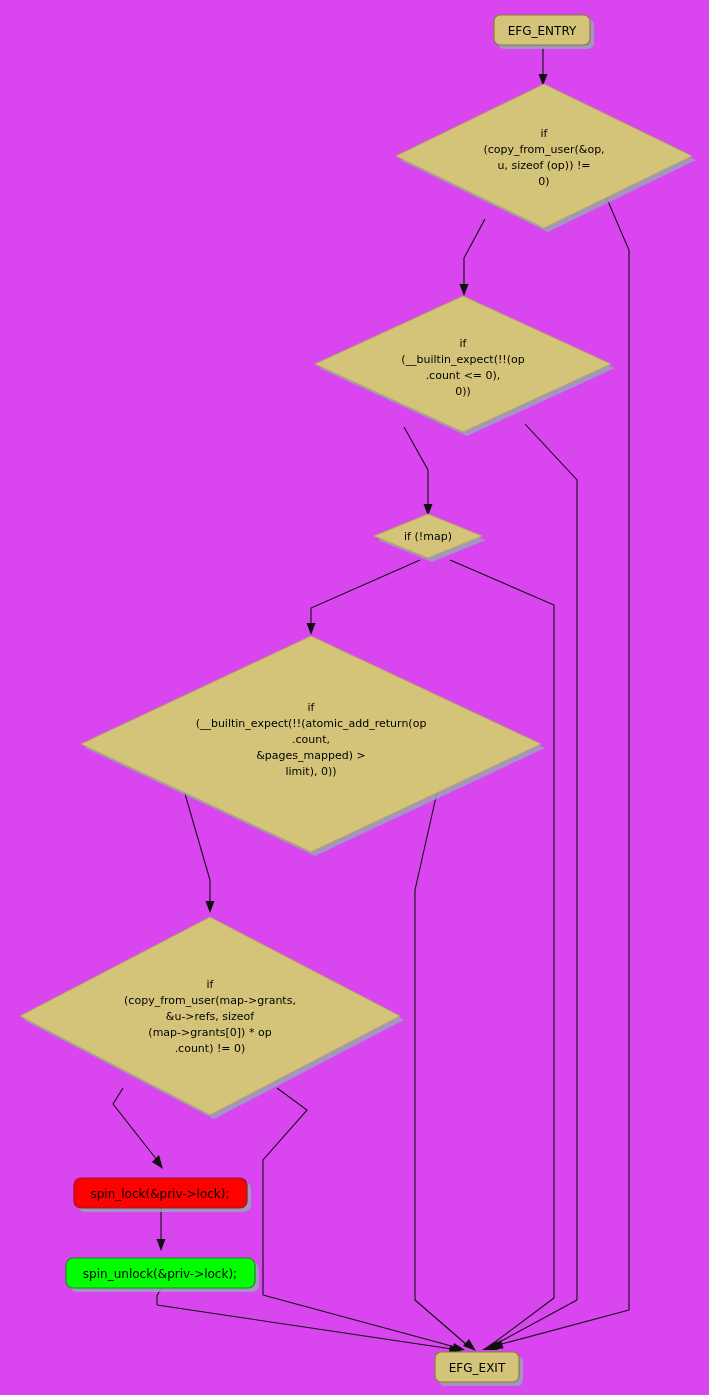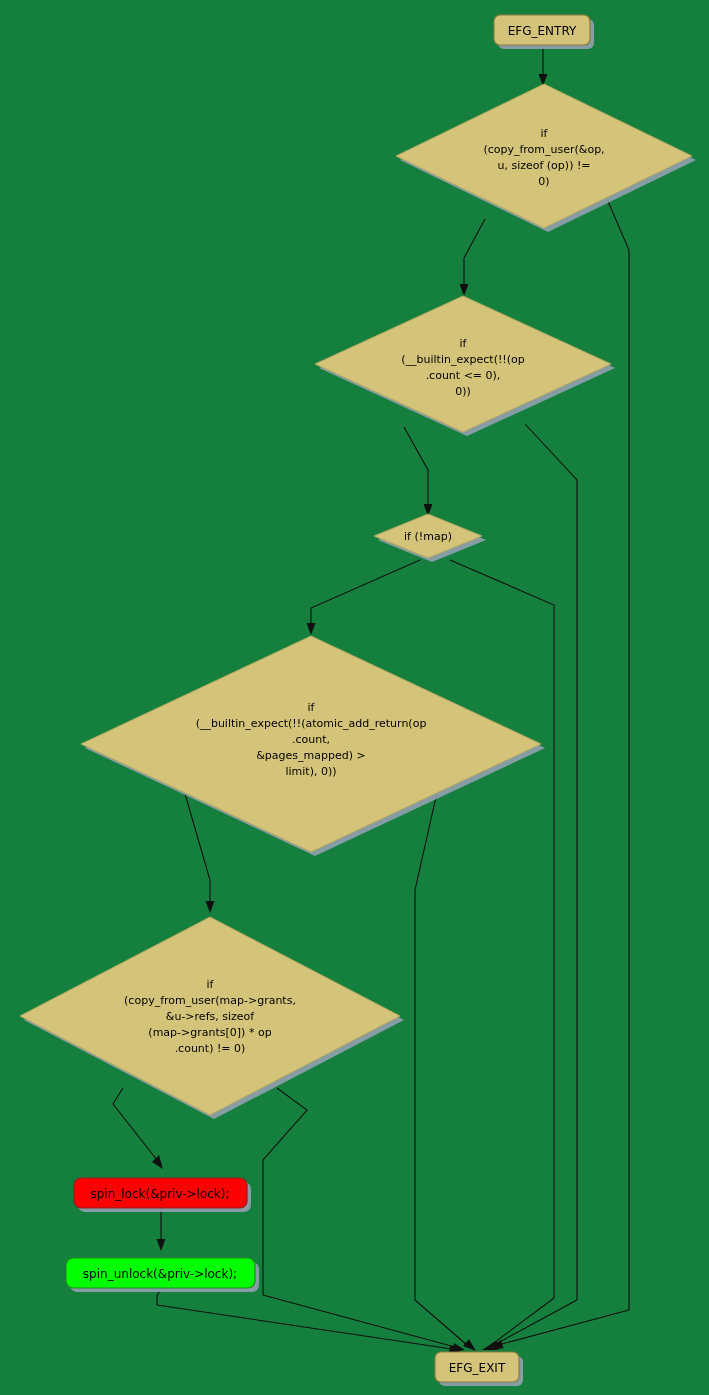--- a/index.html
+++ b/index.html
@@ -8,21 +8,21 @@
     padding: 0;
     background: #ffffff;
   }
   body {
     font-family: "DejaVu Sans", "Liberation Sans", sans-serif;
   }
   #canvas-wrap {
     position: relative;
     width: 709px;
     height: 1395px;
-    background: #15803d;
+    background: #d946ef;
     overflow: hidden;
   }
   svg#flow {
     position: absolute;
     left: 0;
     top: 0;
     width: 709px;
     height: 1395px;
     display: block;
   }

